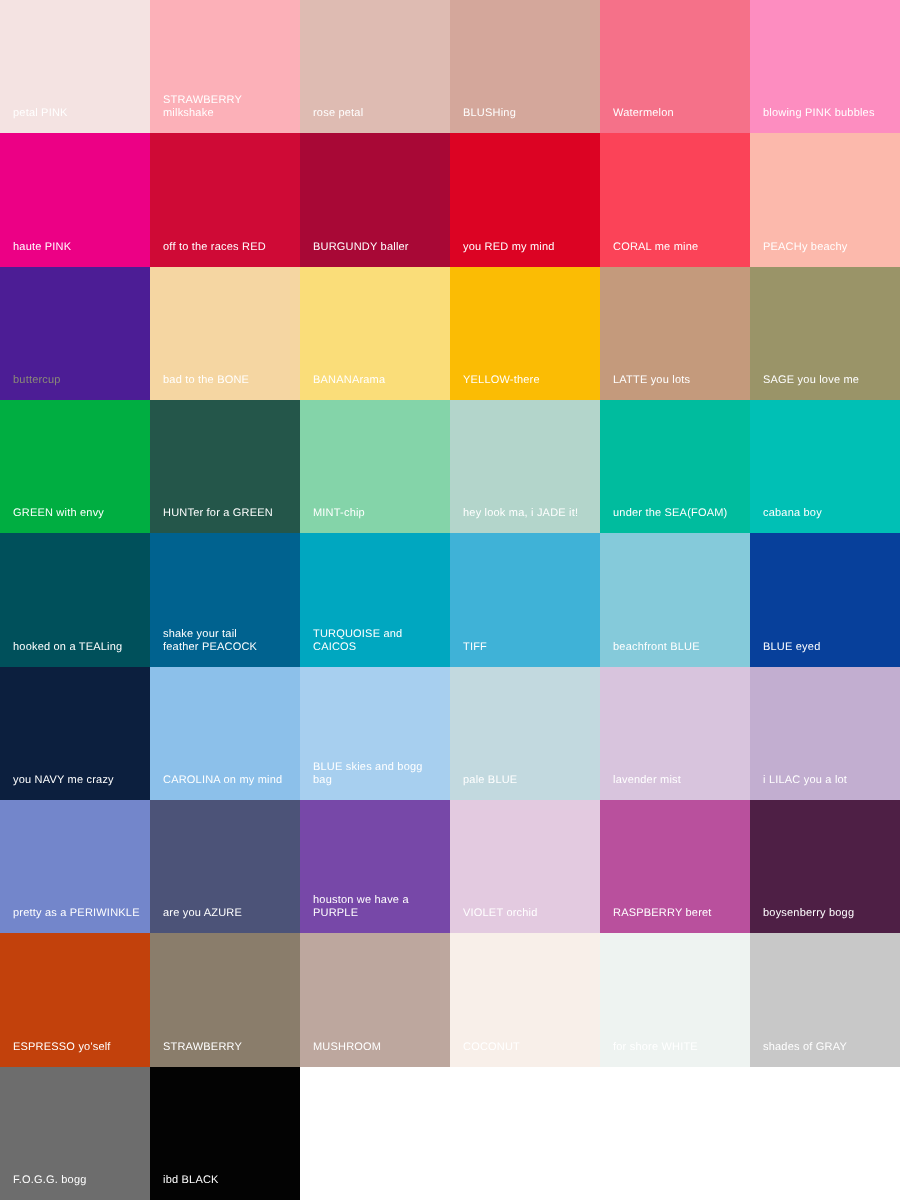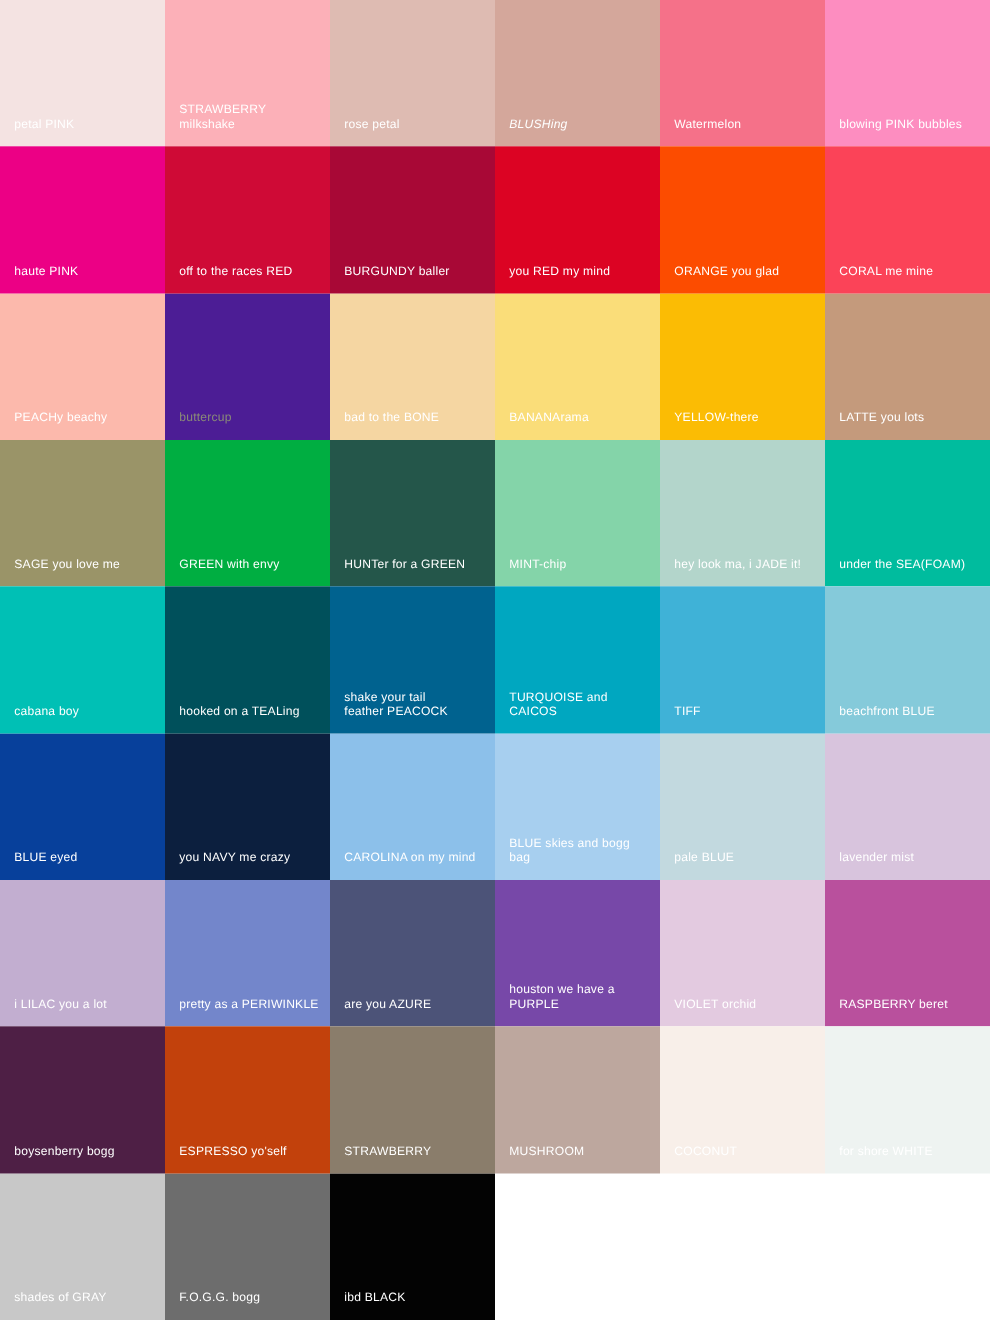--- a/index.html
+++ b/index.html
@@ -61,42 +61,39 @@
     <div class="swatch" style="background: rgb(244, 227, 226);">
       <span class="swatch-label dim" style="color: rgb(255, 255, 255);">petal PINK</span>
     </div>
     <div class="swatch" style="background: rgb(252, 176, 184);">
       <span class="swatch-label" style="color: rgb(255, 255, 255);">STRAWBERRY milkshake</span>
     </div>
     <div class="swatch" style="background: rgb(222, 187, 178);">
       <span class="swatch-label" style="color: rgb(255, 255, 255);">rose petal</span>
     </div>
     <div class="swatch" style="background: rgb(212, 167, 155);">
-      <span class="swatch-label" style="color: rgb(255, 255, 255); font-style: italic;">BLUSHing</span>
+      <span class="swatch-label" style="color: rgb(255, 255, 255);">BLUSHing</span>
     </div>
     <div class="swatch" style="background: rgb(245, 113, 137);">
       <span class="swatch-label" style="color: rgb(255, 255, 255);">Watermelon</span>
     </div>
     <div class="swatch" style="background: rgb(253, 141, 192);">
       <span class="swatch-label" style="color: rgb(255, 255, 255);">blowing PINK bubbles</span>
     </div>
     <div class="swatch" style="background: rgb(236, 0, 133); padding-left: 14px;">
       <span class="swatch-label" style="color: rgb(255, 255, 255);">haute PINK</span>
     </div>
     <div class="swatch" style="background: rgb(207, 10, 54);">
       <span class="swatch-label" style="color: rgb(255, 255, 255);">off to the races RED</span>
     </div>
     <div class="swatch" style="background: rgb(168, 8, 54);">
       <span class="swatch-label" style="color: rgb(255, 255, 255);">BURGUNDY baller</span>
     </div>
     <div class="swatch" style="background: rgb(220, 3, 35);">
       <span class="swatch-label" style="color: rgb(255, 255, 255);">you RED my mind</span>
-    </div>
-    <div class="swatch" style="background: rgb(252, 76, 0);">
-      <span class="swatch-label" style="color: rgb(255, 255, 255);">ORANGE you glad</span>
     </div>
     <div class="swatch" style="background: rgb(251, 67, 88);">
       <span class="swatch-label" style="color: rgb(255, 255, 255);">CORAL me mine</span>
     </div>
     <div class="swatch" style="background: rgb(252, 185, 172);">
       <span class="swatch-label" style="color: rgb(255, 255, 255);">PEACHy beachy</span>
     </div>
     <div class="swatch" style="background: #4c1d95;">
       <span class="swatch-label dark" style="color: rgb(138, 138, 120);">buttercup</span>
     </div>

